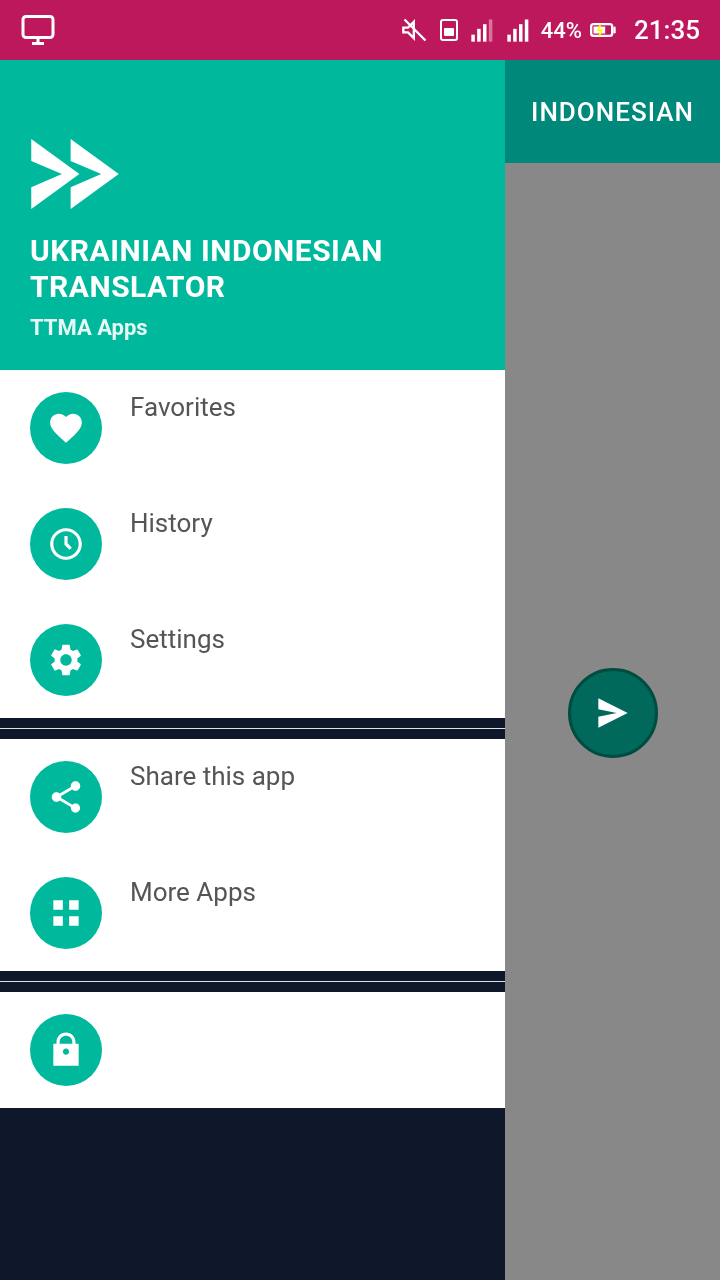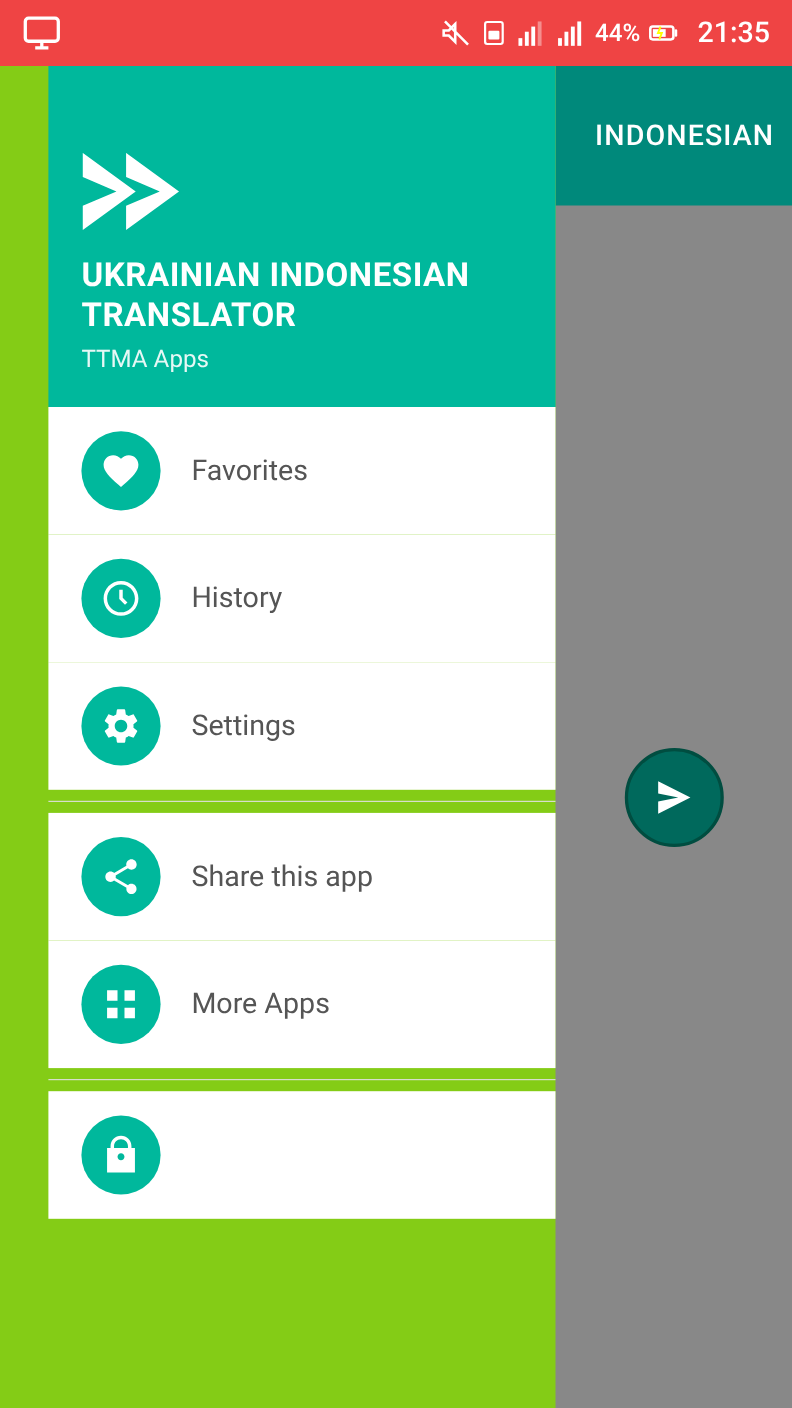--- a/index.html
+++ b/index.html
@@ -10,21 +10,21 @@
       font-family: 'Roboto', Arial, sans-serif;
       overflow: hidden;
       position: relative;
       background: #888;
     }
 
     
     .status-bar {
       width: 720px;
       height: 60px;
-      background: #ef4444;
+      background: #be185d;
       display: flex;
       align-items: center;
       justify-content: flex-end;
       padding: 0 20px;
       position: relative;
       z-index: 10;
     }
     .status-bar-left {
       position: absolute;
       left: 20px;
@@ -57,25 +57,24 @@
       left: 0;
       width: 720px;
       height: 1220px;
       display: flex;
     }
 
     
     .drawer {
       width: 505px;
       height: 1220px;
-      background: #84cc16;
+      background: #0f172a;
       display: flex;
       flex-direction: column;
       z-index: 5;
-      padding-left: 44px;
     }
 
     
     .drawer-header {
       background: #00b89c;
       padding: 30px 30px 30px 30px;
       min-height: 310px;
       display: flex;
       flex-direction: column;
       justify-content: flex-end;
@@ -95,38 +94,38 @@
       font-size: 30px;
       font-weight: 700;
       line-height: 1.2;
       margin-bottom: 10px;
       letter-spacing: 0.5px;
     }
 
     .drawer-company {
       color: rgba(255,255,255,0.9);
       font-size: 22px;
-      font-weight: 400;
+      font-weight: 700;
     }
 
     
     .menu-section {
       display: flex;
       flex-direction: column;
     }
 
     .menu-divider {
       height: 1px;
       background: #e0e0e0;
       margin: 10px 0;
     }
 
     .menu-item {
       display: flex;
-      align-items: center;
+      align-items: flex-start;
       padding: 22px 30px;
       cursor: pointer;
       background: white;
     }
 
     .menu-icon-circle {
       width: 72px;
       height: 72px;
       border-radius: 50%;
       background: #00b89c;
@@ -154,24 +153,25 @@
       width: 215px;
       height: 1220px;
       background: #888;
       position: relative;
       display: flex;
       flex-direction: column;
     }
 
     .app-bg-header {
       background: #00897b;
-      height: 127px;
-      display: flex;
-      align-items: center;
-      padding: 0 36px;
+      height: 103px;
+      display: flex;
+      align-items: center;
+      padding: 0 16px;
+      justify-content: center;
     }
 
     .app-bg-header-text {
       color: white;
       font-size: 26px;
       font-weight: 500;
       letter-spacing: 1px;
     }
 
     .app-bg-content {

